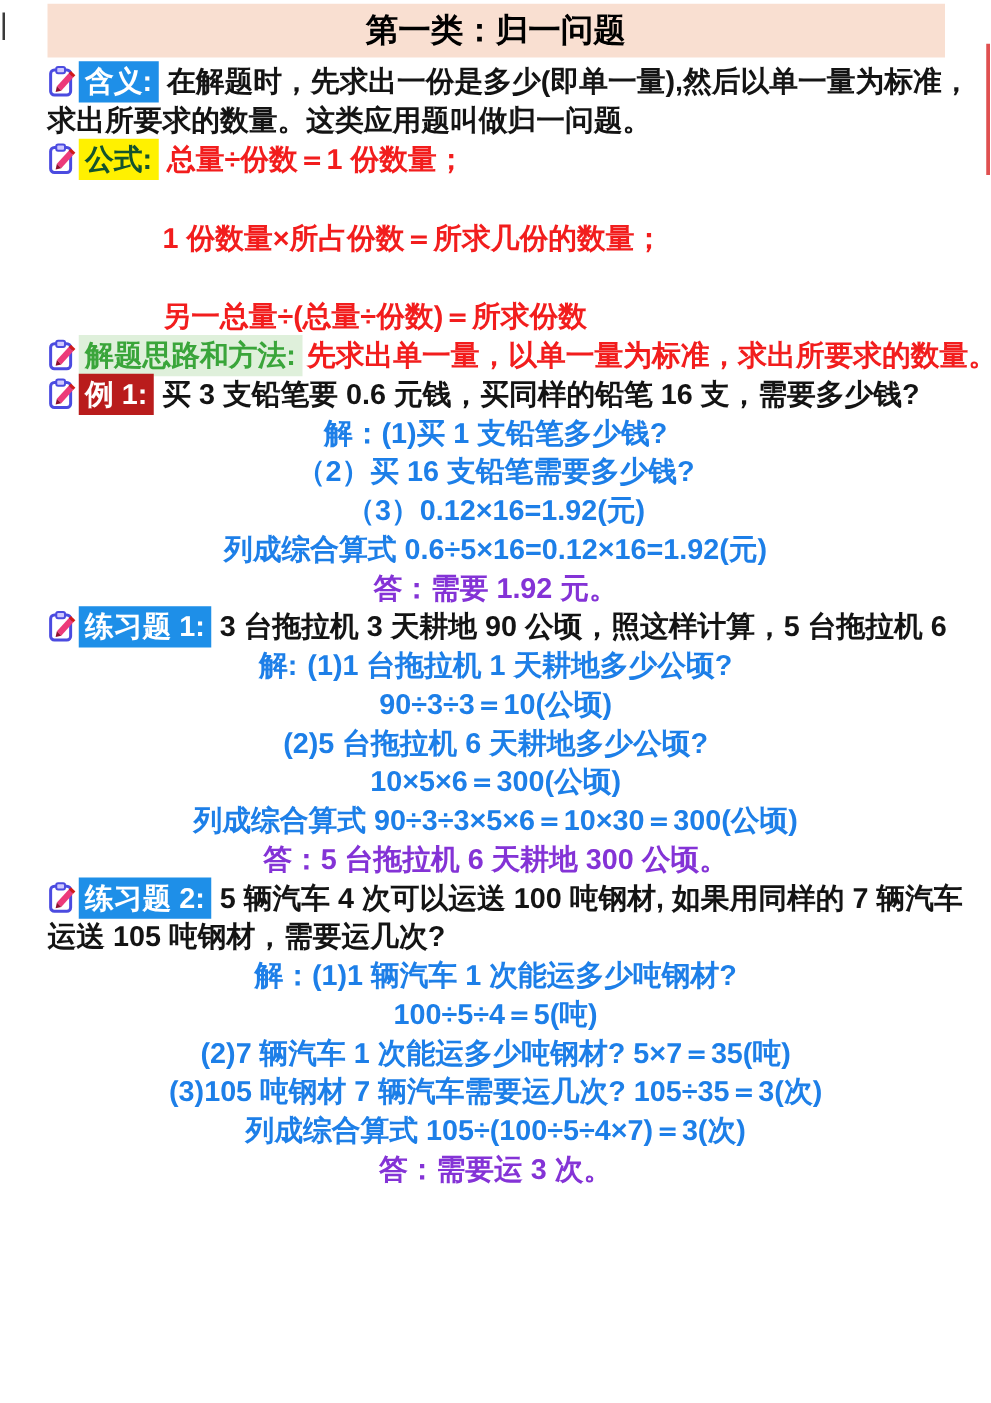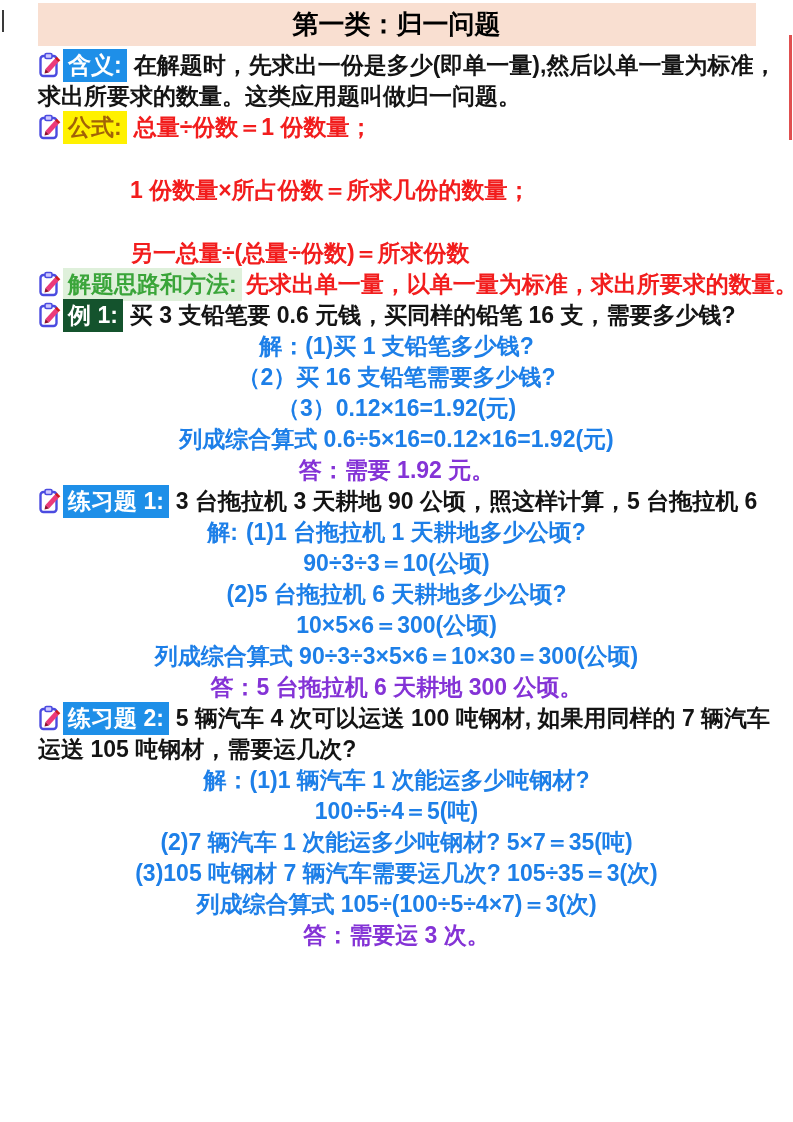--- a/index.html
+++ b/index.html
@@ -31,23 +31,23 @@
   .c { text-align:center; }
   .blue   { color:#1d7fe8; }
   .red    { color:#f21d1d;margin-top:32px; }
   .purple { color:#8433d6; }
   .black  { color:#141414; }
   .bold   { font-weight:800; }
   .indent { padding-left:92px; }
 
   .hl { padding:3px 5px 4px; margin-right:7px; font-weight:700; }
   .hl-blue   { background:#1e8fe8; color:#ffffff; }
-  .hl-yellow { background:#fff100; color:#a16207; }
+  .hl-yellow { background:#fff100; color:#14532d; }
   .hl-mint   { background:#dff0db; color:#3aa53a; }
-  .hl-green  { background:#14532d; color:#ffffff;text-align:right; }
+  .hl-green  { background:#b91c1c; color:#ffffff;text-align:right; }
 
   .icon { display:inline-block; width:24px; height:26px; vertical-align:-5px; margin-right:1px; }
   .pre { margin-right:8px; }
 </style>
 </head>
 <body>
 
 <div class="page">
   <div class="edge-tick"></div>
   <div class="edge-red"></div>

